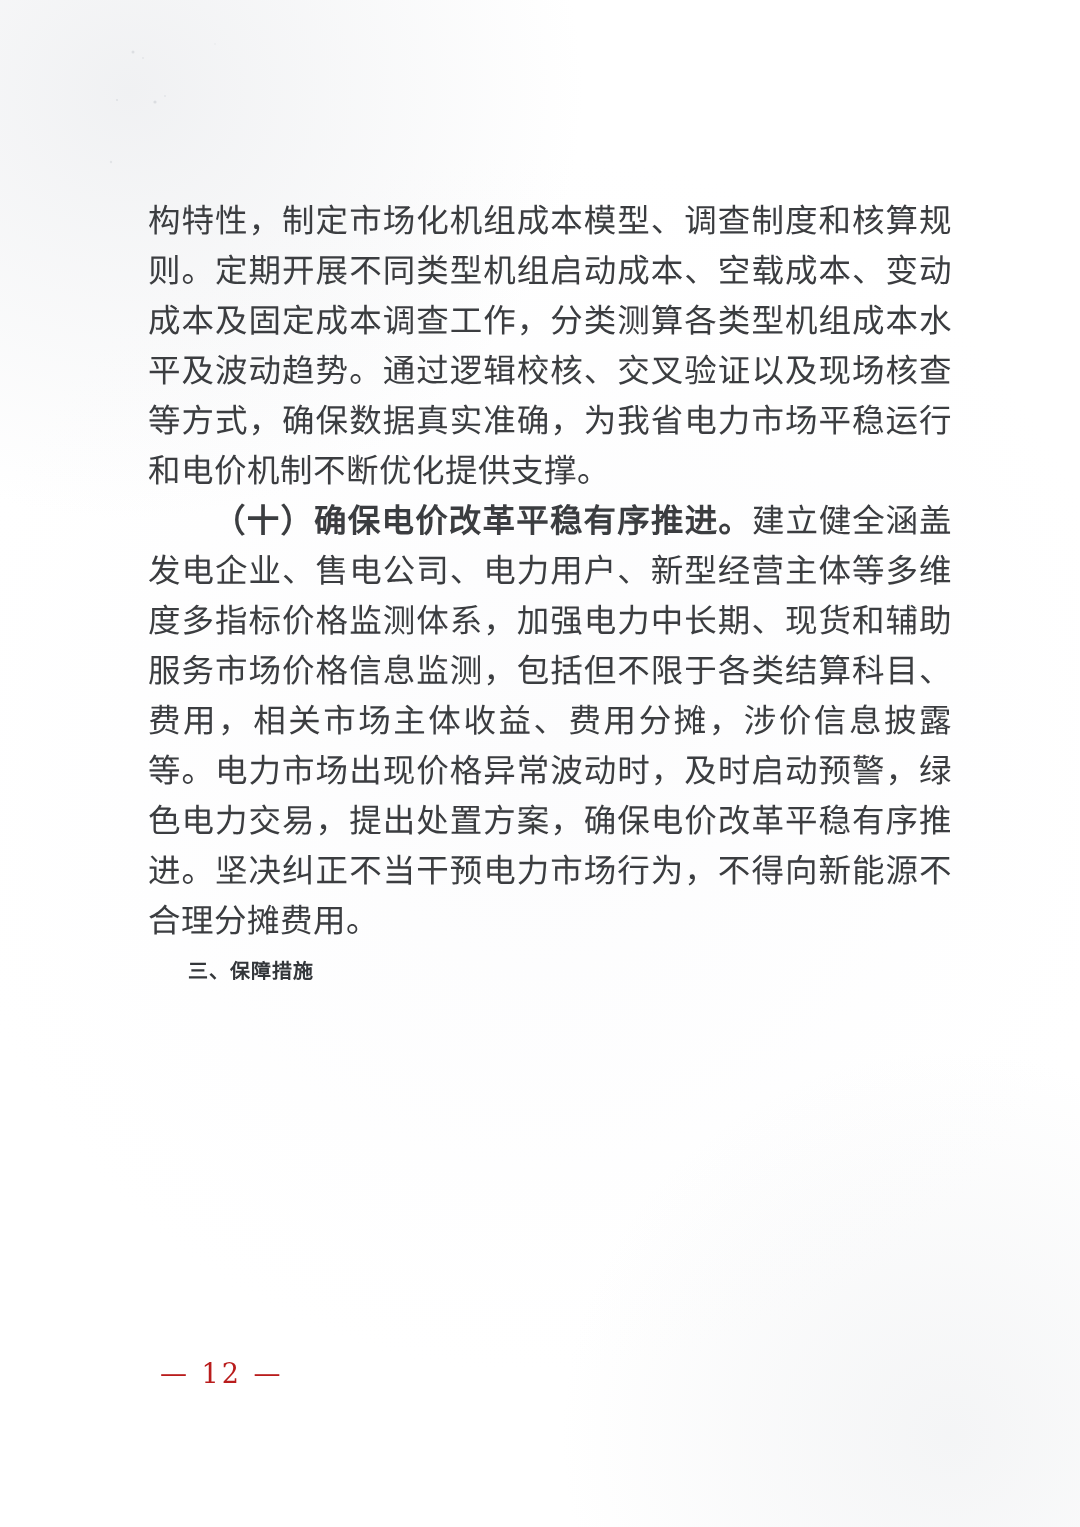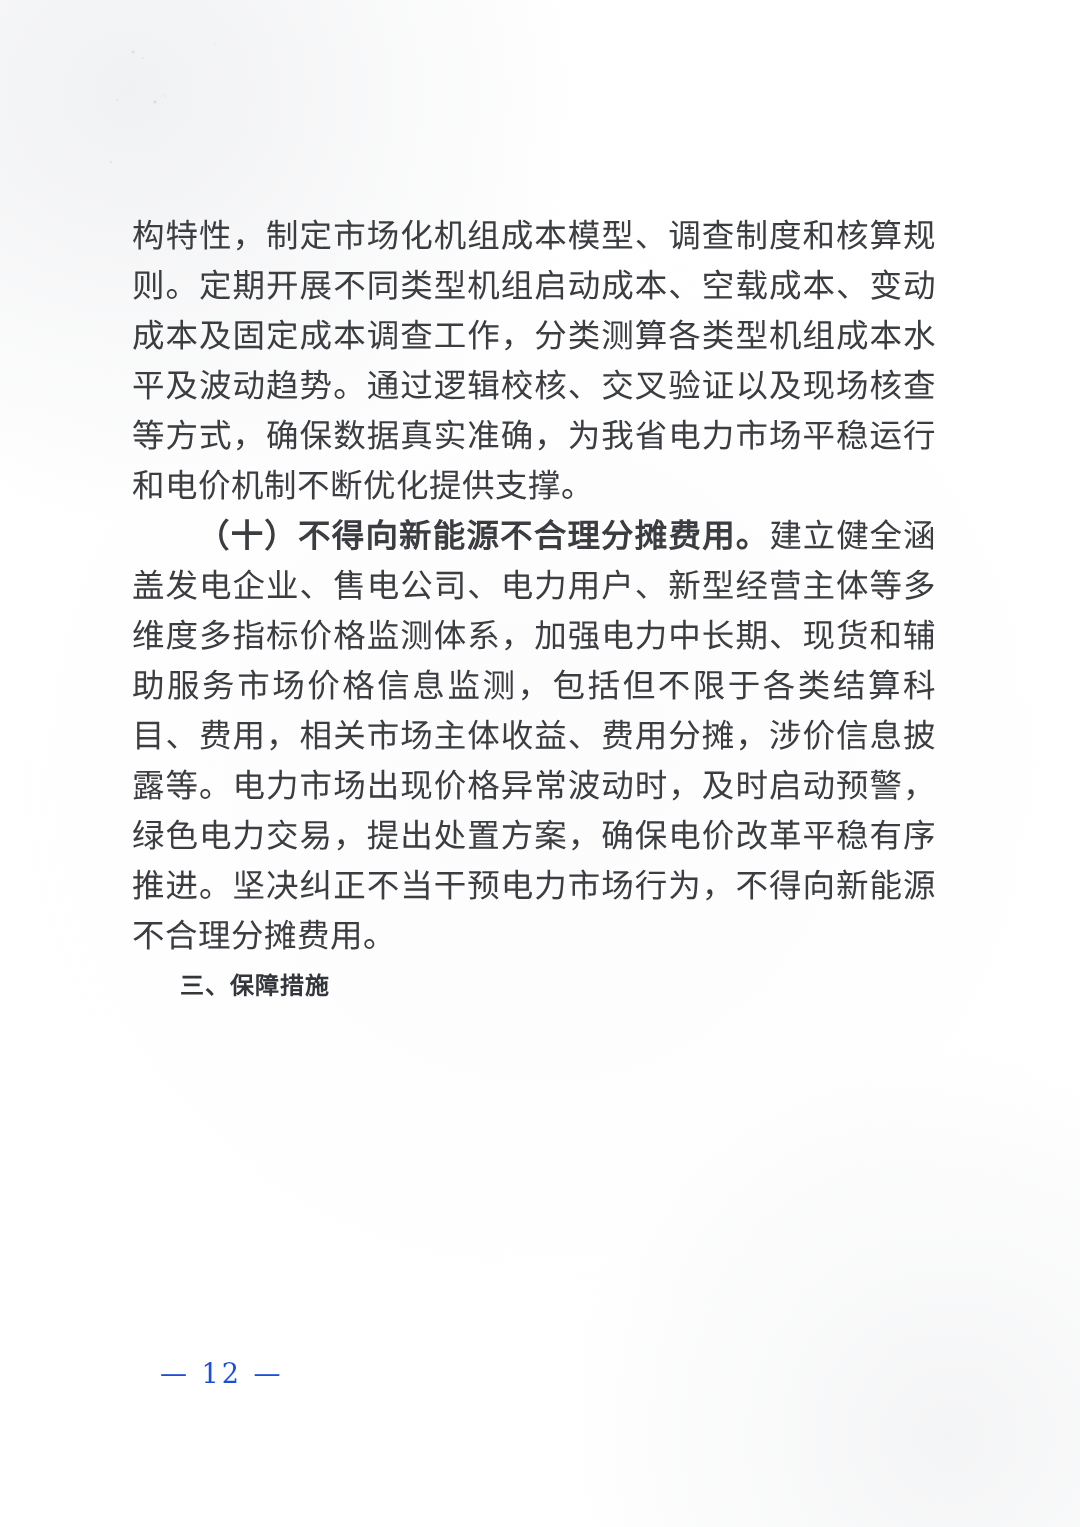--- a/index.html
+++ b/index.html
@@ -44,25 +44,24 @@
     left: 95px;
     width: 240px;
     height: 160px;
     z-index: 1;
     pointer-events: none;
     opacity: .5;
   }
 
   .text-block {
     position: absolute;
-    left: 132px;
+    left: 148px;
     top: 196px;
     width: 804px;
     z-index: 3;
-    margin-top: 15px;
   }
 
   
   .para {
     font-family: "DejaVu Serif", "Liberation Serif", serif;
     font-size: 32.5px;
     line-height: 50px;
     color: #3b3d40;
     text-align: justify;
     text-align-last: left;
@@ -78,38 +77,38 @@
 
   
   .run-strong {
     font-weight: 600;
     letter-spacing: 0.8px;
   }
 
   
   .section-heading {
     font-family: "DejaVu Sans", "Liberation Sans", sans-serif;
-    font-size: 24px;
+    font-size: 20px;
     line-height: 50px;
     font-weight: 700;
     color: #33363a;
     text-indent: 2em;
     letter-spacing: 1px;
     margin: 0;
   }
 
   
   .page-footer {
     position: absolute;
     left: 160px;
     top: 1358px;
     z-index: 3;
     font-family: "DejaVu Serif", "Liberation Serif", serif;
     font-size: 27px;
-    color: #1d4ed8;
+    color: #b91c1c;
     letter-spacing: 3px;
     white-space: nowrap;
   }
 
   
   .ink {
     filter: blur(0.18px);
   }
 </style>
 </head>
@@ -124,21 +123,21 @@
     <circle cx="60" cy="72" r="1.6" fill="#c6c9cf"></circle>
     <circle cx="70" cy="66" r="1.0" fill="#d4d7dc"></circle>
     <circle cx="16" cy="132" r="1.2" fill="#d0d3d8"></circle>
     <circle cx="120" cy="14" r="0.8" fill="#d8dade"></circle>
   </svg>
 
   <div class="text-block ink">
 
     <p class="para">构特性，制定市场化机组成本模型、调查制度和核算规则。定期开展不同类型机组启动成本、空载成本、变动成本及固定成本调查工作，分类测算各类型机组成本水平及波动趋势。通过逻辑校核、交叉验证以及现场核查等方式，确保数据真实准确，为我省电力市场平稳运行和电价机制不断优化提供支撑。</p>
 
-    <p class="para indent"><span class="run-strong">（十）不得向新能源不合理分摊费用。</span><span>建立健全涵盖发电企业、售电公司、电力用户、新型经营主体等多维度多指标价格监测体系，加强电力中长期、现货和辅助服务市场价格信息监测，包括但不限于各类结算科目、费用，相关市场主体收益、费用分摊，涉价信息披露等。电力市场出现价格异常波动时，及时启动预警，绿色电力交易，提出处置方案，确保电价改革平稳有序推进。坚决纠正不当干预电力市场行为，不得向新能源不合理分摊费用。</span></p>
+    <p class="para indent"><span class="run-strong">（十）确保电价改革平稳有序推进。</span><span>建立健全涵盖发电企业、售电公司、电力用户、新型经营主体等多维度多指标价格监测体系，加强电力中长期、现货和辅助服务市场价格信息监测，包括但不限于各类结算科目、费用，相关市场主体收益、费用分摊，涉价信息披露等。电力市场出现价格异常波动时，及时启动预警，绿色电力交易，提出处置方案，确保电价改革平稳有序推进。坚决纠正不当干预电力市场行为，不得向新能源不合理分摊费用。</span></p>
 
     <p class="section-heading">三、保障措施</p>
 
 
   </div>
 
   <div class="page-footer">— 12 —</div>
 
 </div>
 

